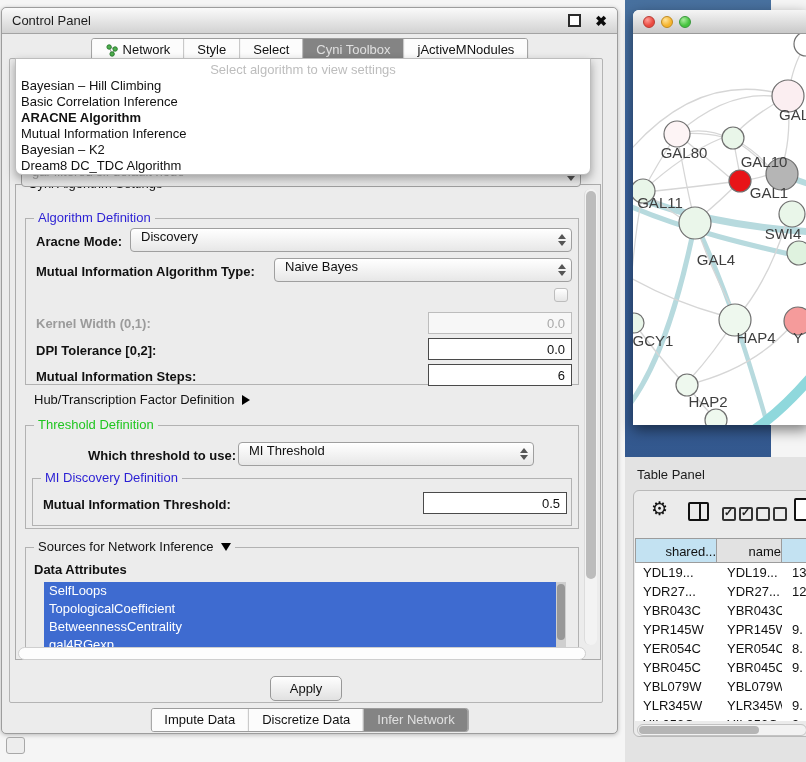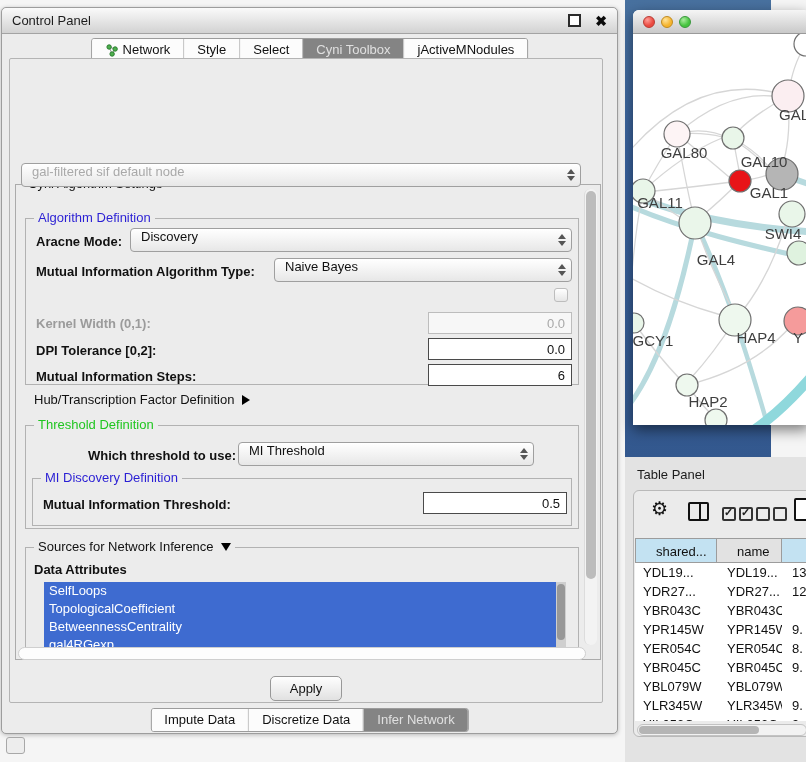--- a/index.html
+++ b/index.html
@@ -104,21 +104,21 @@
   .ico-gear{position:absolute;left:17px;top:8px;font-size:19px;color:#111;line-height:1;}
   .ico-cols{position:absolute;left:54px;top:11px;width:17px;height:15px;border:2px solid #111;border-radius:2px;}
   .ico-cols i{position:absolute;left:50%;top:0;bottom:0;width:2px;background:#111;}
   .cb{display:inline-block;width:10px;height:10px;border:2px solid #333;border-radius:2px;position:relative;margin-right:3px;vertical-align:middle;}
   .cb.checked::after{content:"\2713";position:absolute;left:0px;top:-3px;font-size:11px;font-weight:bold;color:#222;}
   .cb-group{position:absolute;top:14px;}
   .ico-page{position:absolute;left:160px;top:7px;width:14px;height:19px;border:2px solid #111;border-radius:2px;background:#fff;}
 
   .tbl{position:absolute;left:1px;top:47px;width:210px;}
   .thead{display:flex;}
-  .th{height:25px;line-height:25px;text-align:left;border:1px solid #9c9c9c;border-left:none;box-sizing:border-box;overflow:hidden;white-space:nowrap;padding-left:20px;}
+  .th{height:25px;line-height:25px;text-align:right;border:1px solid #9c9c9c;border-left:none;box-sizing:border-box;overflow:hidden;white-space:nowrap;}
   .th:first-child{border-left:1px solid #9c9c9c;}
   .th.blue{background:#c3e2f2;}
   .th.gray{background:#e2e2e2;}
   .tbody{height:158px;overflow:hidden;background:#fff;}
   .tr{display:flex;height:19px;line-height:19px;background:#fff;}
   .td{overflow:hidden;white-space:nowrap;box-sizing:border-box;}
   .td.c0{width:82px;padding-left:8px;}
   .td.c1{width:65px;padding-left:10px;}
   .td.c2{width:60px;padding-left:10px;}
   .th.w0{width:82px;} .th.w1{width:65px;} .th.w2{width:60px;}
@@ -169,20 +169,29 @@
     <div class="content-box"></div>
 
     <div class="combo combo-behind">
       <span class="val">gal-filtered sif default node</span>
       <span class="spin">
           <i class="up"></i>
           <i class="down"></i>
         </span>
     </div>
 
+    <div class="popup" id="algo-popup">
+        <div class="dd-prompt">Select algorithm to view settings</div>
+        <div class="dd-item">Bayesian – Hill Climbing</div>
+        <div class="dd-item">Basic Correlation Inference</div>
+        <div class="dd-item selected">ARACNE Algorithm</div>
+        <div class="dd-item">Mutual Information Inference</div>
+        <div class="dd-item">Bayesian – K2</div>
+        <div class="dd-item">Dream8 DC_TDC Algorithm</div>
+      </div>
 
     <div class="group cyni">
       <span class="legend">Cyni Algorithm Settings</span>
       <div class="v-scroll">
         <div class="v-thumb"></div>
       </div>
 
       <div class="group" style="left:9px;top:33px;width:554px;height:167px;">
         <span class="legend blue">Algorithm Definition</span>
 

